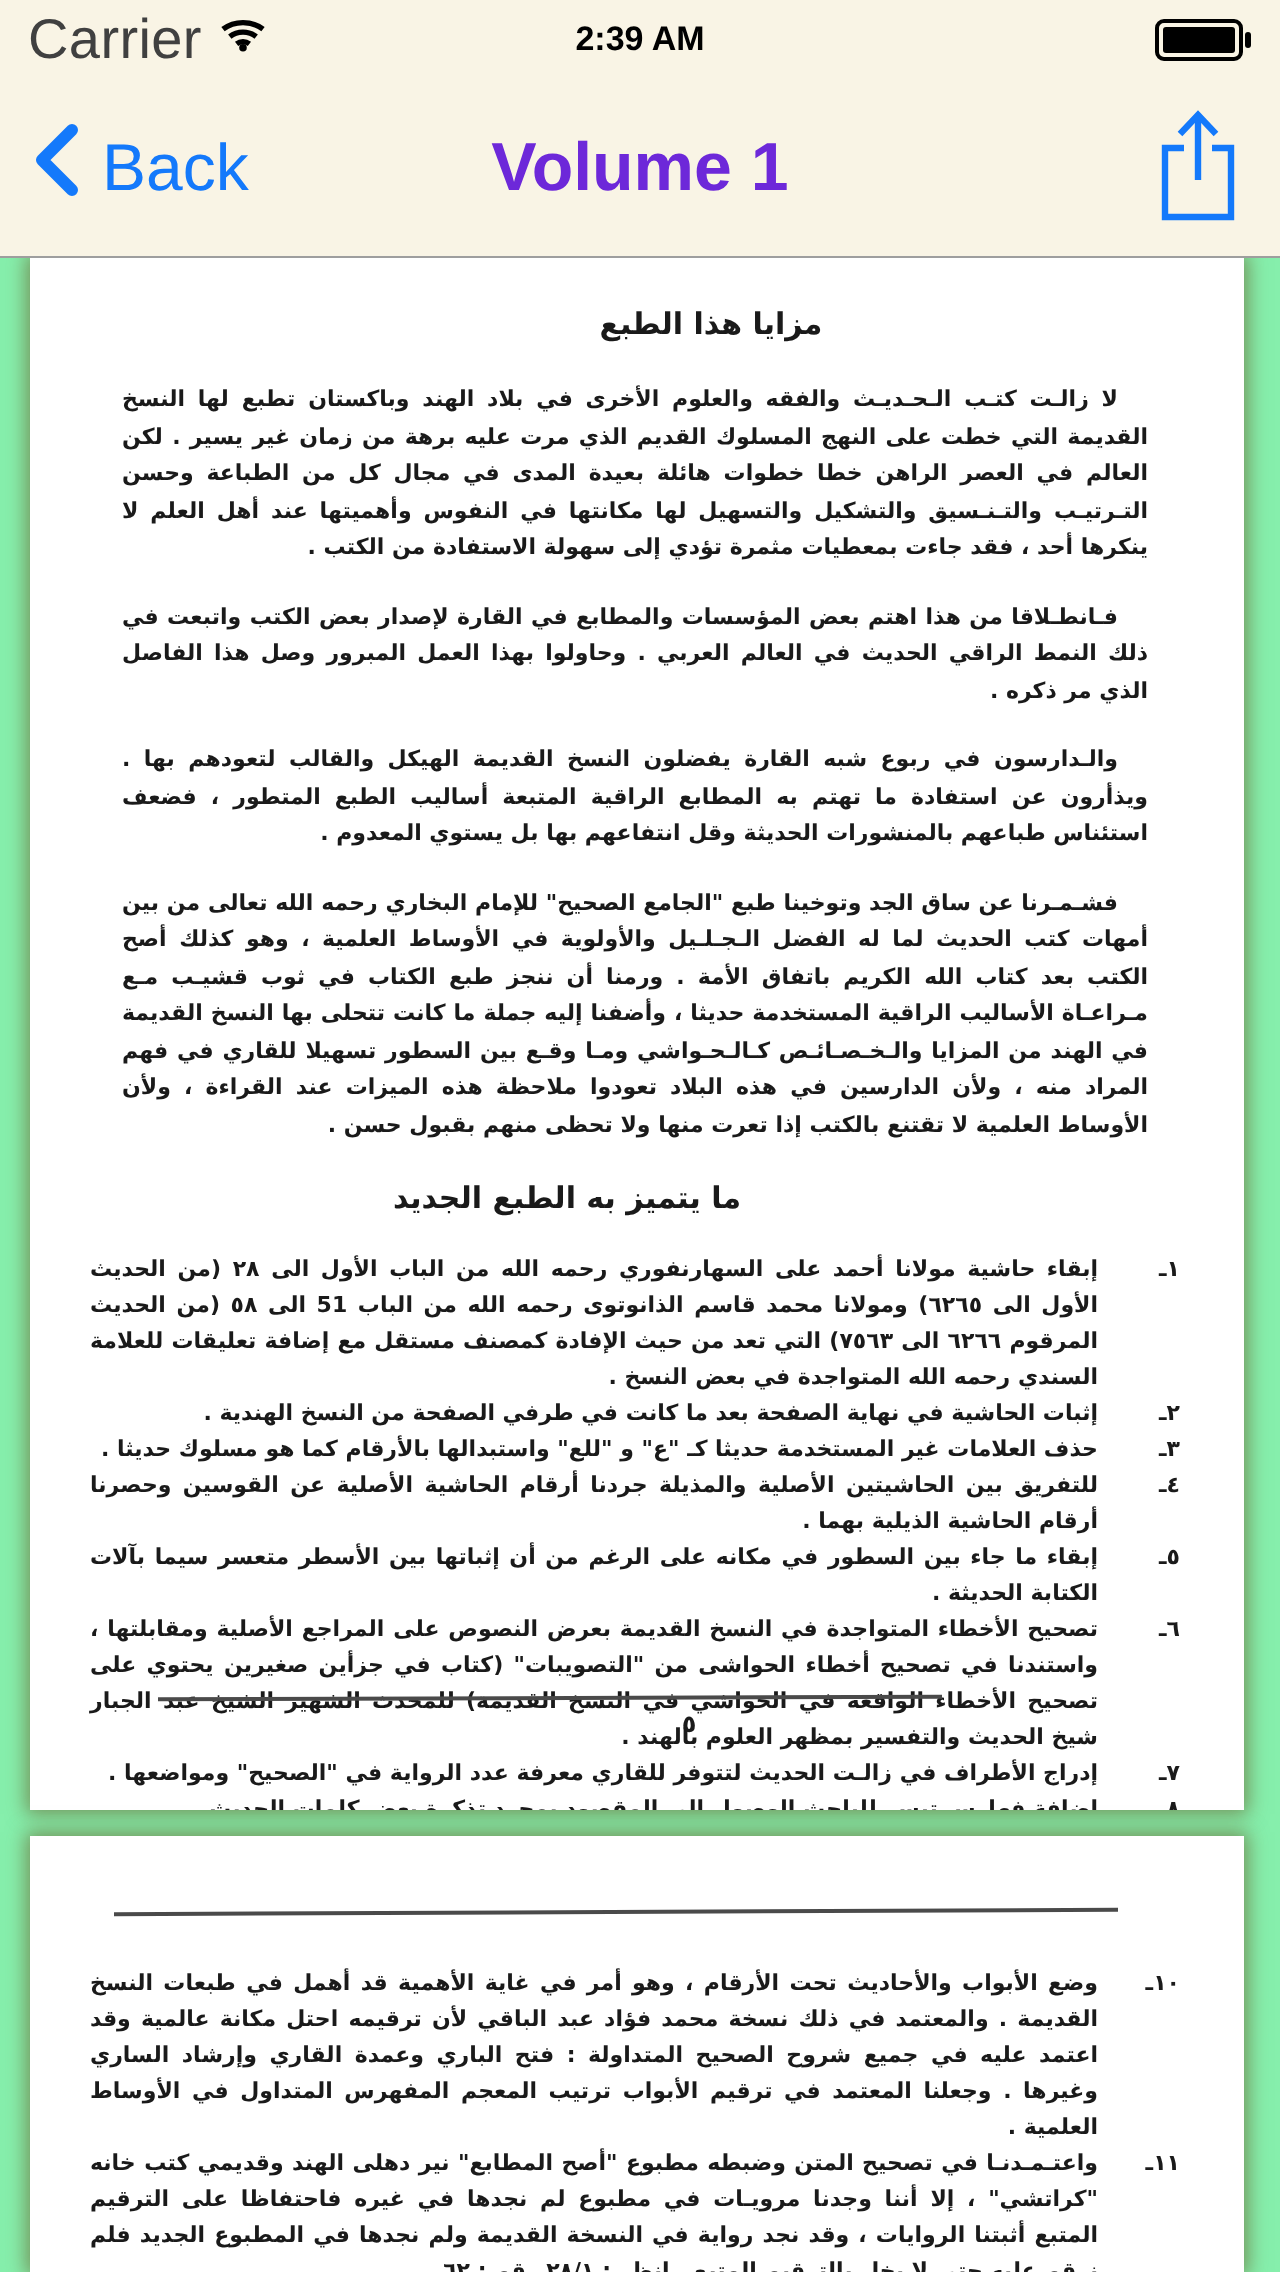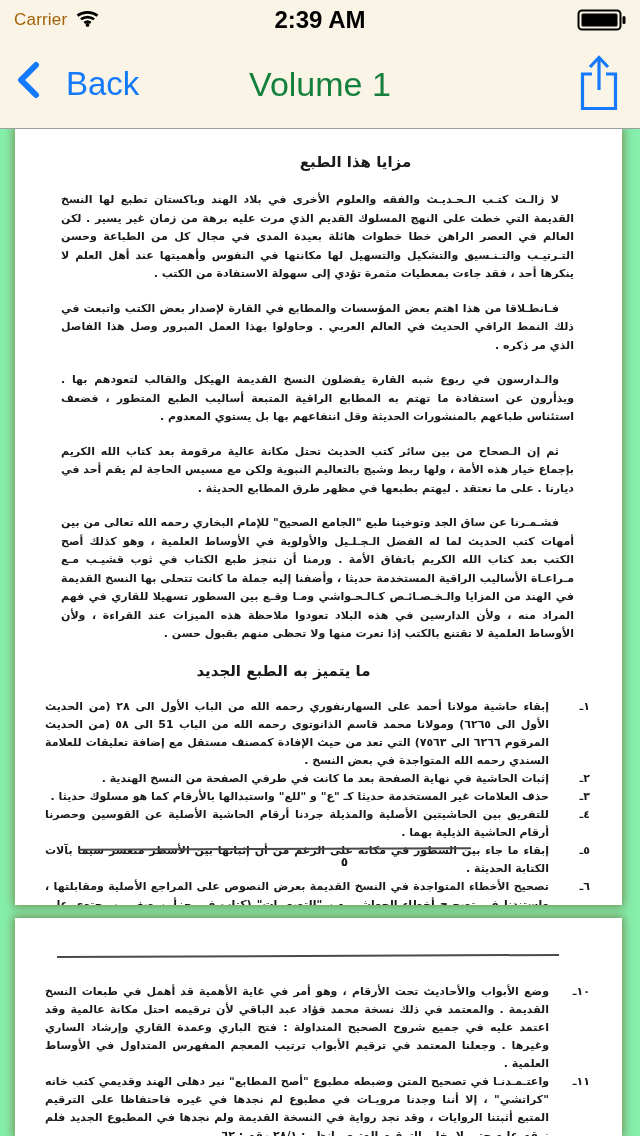--- a/index.html
+++ b/index.html
@@ -7,36 +7,36 @@
     position:relative;width:640px;height:1136px;overflow:hidden;
     background:#F6E3B3;font-family:"Liberation Sans",sans-serif;
     -webkit-font-smoothing:antialiased;
   }
   
   .statusbar{
     height:40px;background:#F9F4E5;display:flex;align-items:center;
     position:relative;padding:0 14px;box-sizing:border-box;
   }
   .sb-left{display:flex;align-items:center;gap:9px;z-index:2;}
-  .sb-carrier{font-size:17px;color:#a16207;letter-spacing:.2px;}
+  .sb-carrier{font-size:28px;color:#404040;letter-spacing:.2px;}
   .sb-time{
     position:absolute;left:0;right:0;text-align:center;
-    font-size:24px;font-weight:700;color:#000;
+    font-size:17px;font-weight:700;color:#000;
   }
   .sb-batt{margin-left:auto;display:flex;align-items:center;z-index:2;}
   
   .navbar{
     height:88px;background:#F9F4E5;position:relative;
     display:flex;align-items:center;justify-content:center;
     border-bottom:1px solid #9E9E9E;box-sizing:content-box;
   }
-  .nav-title{font-size:34px;font-weight:400;color:#15803d;}
+  .nav-title{font-size:34px;font-weight:700;color:#6d28d9;}
   .back-btn{
     position:absolute;left:10px;top:0;height:88px;
-    display:flex;align-items:center;gap:26px;
+    display:flex;align-items:center;gap:11px;
     background:none;border:none;padding:0 6px;cursor:pointer;
     color:#1479FB;font-family:inherit;font-size:33px;
   }
   .share-btn{
     position:absolute;right:12px;top:0;height:88px;
     display:flex;align-items:center;background:none;border:none;
     padding:0 6px;cursor:pointer;
   }
   
   .content{
@@ -127,21 +127,20 @@
     </button>
   </nav>
 
   <main class="content">
 
     <section class="page page1" lang="ar" dir="rtl">
       <h1 class="h-ar h1-ar">مزايا هذا الطبع</h1>
       <p class="para">لا زالـت كتـب الـحـديـث والفقه والعلوم الأخرى في بلاد الهند وباكستان تطبع لها النسخ القديمة التي خطت على النهج المسلوك القديم الذي مرت عليه برهة من زمان غير يسير . لكن العالم في العصر الراهن خطا خطوات هائلة بعيدة المدى في مجال كل من الطباعة وحسن التـرتيـب والتـنـسيق والتشكيل والتسهيل لها مكانتها في النفوس وأهميتها عند أهل العلم لا ينكرها أحد ، فقد جاءت بمعطيات مثمرة تؤدي إلى سهولة الاستفادة من الكتب .</p>
       <p class="para">فـانطـلاقا من هذا اهتم بعض المؤسسات والمطابع في القارة لإصدار بعض الكتب واتبعت في ذلك النمط الراقي الحديث في العالم العربي . وحاولوا بهذا العمل المبرور وصل هذا الفاصل الذي مر ذكره .</p>
       <p class="para">والـدارسون في ربوع شبه القارة يفضلون النسخ القديمة الهيكل والقالب لتعودهم بها . ويذأرون عن استفادة ما تهتم به المطابع الراقية المتبعة أساليب الطبع المتطور ، فضعف استئناس طباعهم بالمنشورات الحديثة وقل انتفاعهم بها بل يستوي المعدوم .</p>
-      <p class="para">ثم إن الـصحاح من بين سائر كتب الحديث تحتل مكانة عالية مرقومة بعد كتاب الله الكريم بإجماع خيار هذه الأمة ، ولها ربط وشيج بالتعاليم النبوية ولكن مع مسيس الحاجة لم يقم أحد في ديارنا . على ما نعتقد . ليهتم بطبعها في مظهر طرق المطابع الحديثة .</p>
       <p class="para">فشـمـرنا عن ساق الجد وتوخينا طبع "الجامع الصحيح" للإمام البخاري رحمه الله تعالى من بين أمهات كتب الحديث لما له الفضل الـجـلـيل والأولوية في الأوساط العلمية ، وهو كذلك أصح الكتب بعد كتاب الله الكريم باتفاق الأمة . ورمنا أن ننجز طبع الكتاب في ثوب قشيـب مـع مـراعـاة الأساليب الراقية المستخدمة حديثا ، وأضفنا إليه جملة ما كانت تتحلى بها النسخ القديمة في الهند من المزايا والـخـصـائـص كـالـحـواشي ومـا وقـع بين السطور تسهيلا للقاري في فهم المراد منه ، ولأن الدارسين في هذه البلاد تعودوا ملاحظة هذه الميزات عند القراءة ، ولأن الأوساط العلمية لا تقتنع بالكتب إذا تعرت منها ولا تحظى منهم بقبول حسن .</p>
 
       <h2 class="h-ar h2-ar">ما يتميز به الطبع الجديد</h2>
 
       <div class="list">
         <div class="li">
           <span class="li-num">١ـ</span>
           <div class="li-body">إبقاء حاشية مولانا أحمد على السهارنفوري رحمه الله من الباب الأول الى ٢٨ (من الحديث الأول الى ٦٢٦٥) ومولانا محمد قاسم الذانوتوى رحمه الله من الباب 51 الى ٥٨ (من الحديث المرقوم ٦٢٦٦ الى ٧٥٦٣) التي تعد من حيث الإفادة كمصنف مستقل مع إضافة تعليقات للعلامة السندي رحمه الله المتواجدة في بعض النسخ .</div>
         </div>
         <div class="li">

